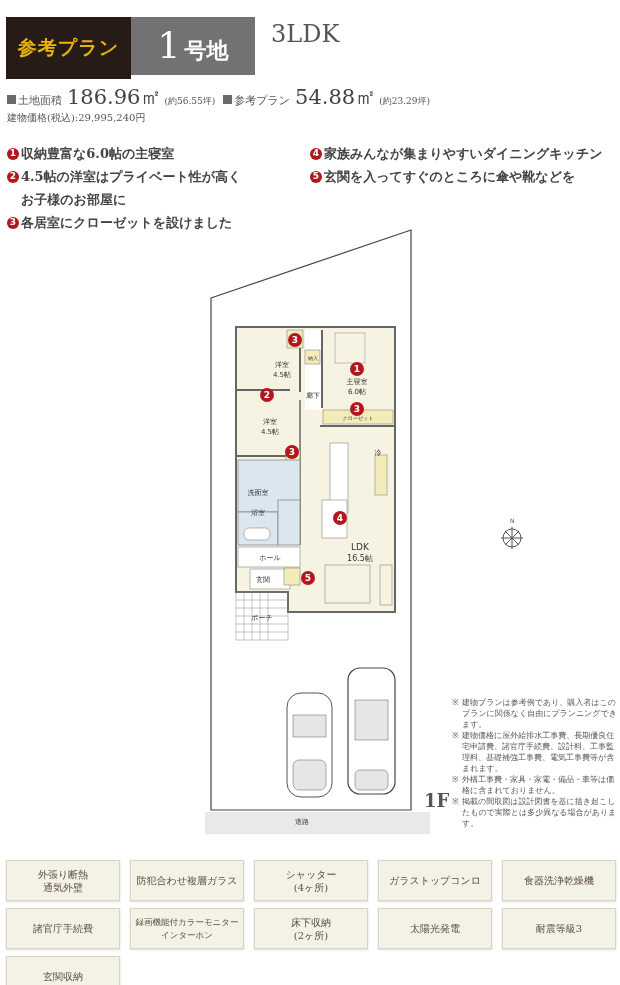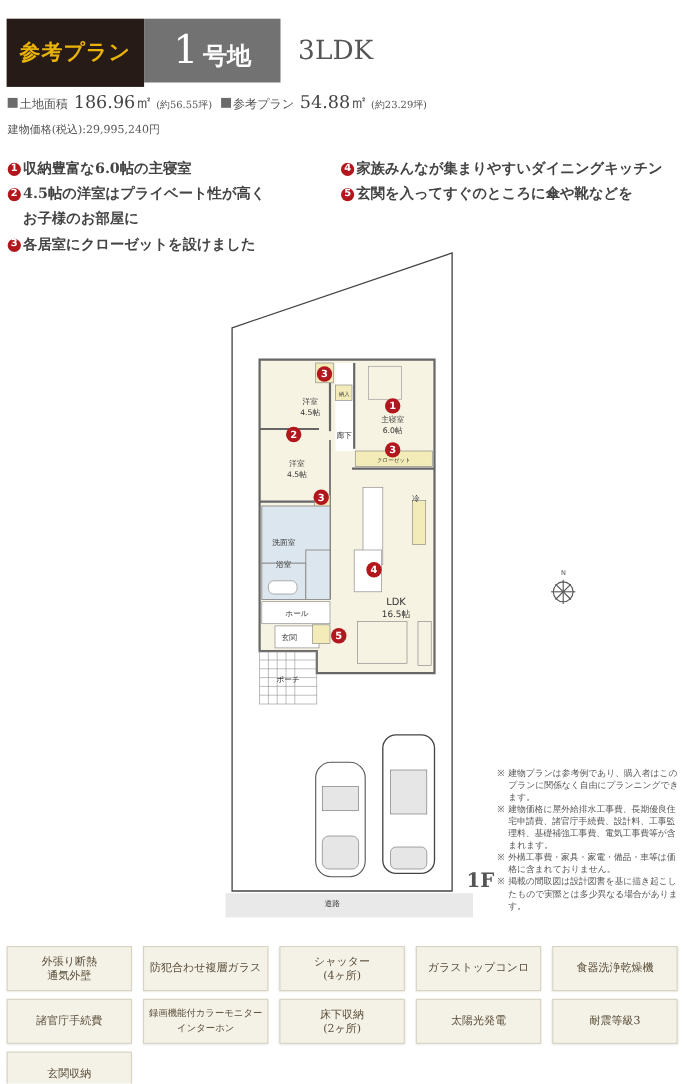--- a/index.html
+++ b/index.html
@@ -5,24 +5,24 @@
     * { box-sizing: border-box; margin: 0; padding: 0; }
     body {
       width: 620px; height: 985px; background: #ffffff; position: relative; overflow: hidden;
       font-family: "DejaVu Serif", "Liberation Serif", serif; color: #4a4a4a;
     }
     .header { position: absolute; left: 6px; top: 17px; height: 58px; display: flex; }
     .tag-dark { width: 125px; height: 62px; background: #271b18; color: #eab308; font-size: 19px; display: flex; align-items: center; justify-content: center; letter-spacing: 1px; font-weight: bold; }
     .tag-gray { width: 124px; height: 58px; background: #727272; color: #fff; display: flex; align-items: center; justify-content: center; gap: 4px; }
     .tag-gray .num { font-size: 36px; line-height: 1; }
     .tag-gray .suffix { font-size: 22px; margin-top: 10px; font-weight: bold; }
-    .layout-type { position: absolute; left: 271px; top: 32px; font-size: 24px; color: #555; }
+    .layout-type { position: absolute; left: 271px; top: 20px; font-size: 24px; color: #555; }
     .area-line { position: absolute; left: 7px; top: 83px; display: flex; align-items: baseline; font-size: 11px; color: #555; white-space: nowrap; }
     .sq { display: inline-block; width: 9px; height: 9px; background: #6b6b6b; margin-right: 2px; }
-    .area-val { font-size: 16px; margin: 0 3px 0 5px; color: #444; }
+    .area-val { font-size: 21px; margin: 0 3px 0 5px; color: #444; }
     .area-note { font-size: 9px; }
     .price { position: absolute; left: 7px; top: 111px; font-size: 10px; color: #555; }
     .features { position: absolute; top: 142px; font-size: 13px; line-height: 23px; color: #444; font-weight: bold; }
     .features.left { left: 7px; }
     .features.right { left: 310px; }
     .feat { display: flex; align-items: center; white-space: nowrap; }
     .feat-cont { padding-left: 14px; }
     .badge { display: inline-flex; width: 12px; height: 12px; border-radius: 50%; background: #b2171d; color: #fff; font-size: 9px; align-items: center; justify-content: center; margin-right: 2px; font-family: "DejaVu Sans", sans-serif; font-weight: bold; flex-shrink: 0; }
     .plan { position: absolute; left: 0; top: 210px; width: 620px; height: 640px; }
     .floor-label { position: absolute; left: 424px; top: 790px; font-size: 18px; color: #555; font-weight: bold; }

